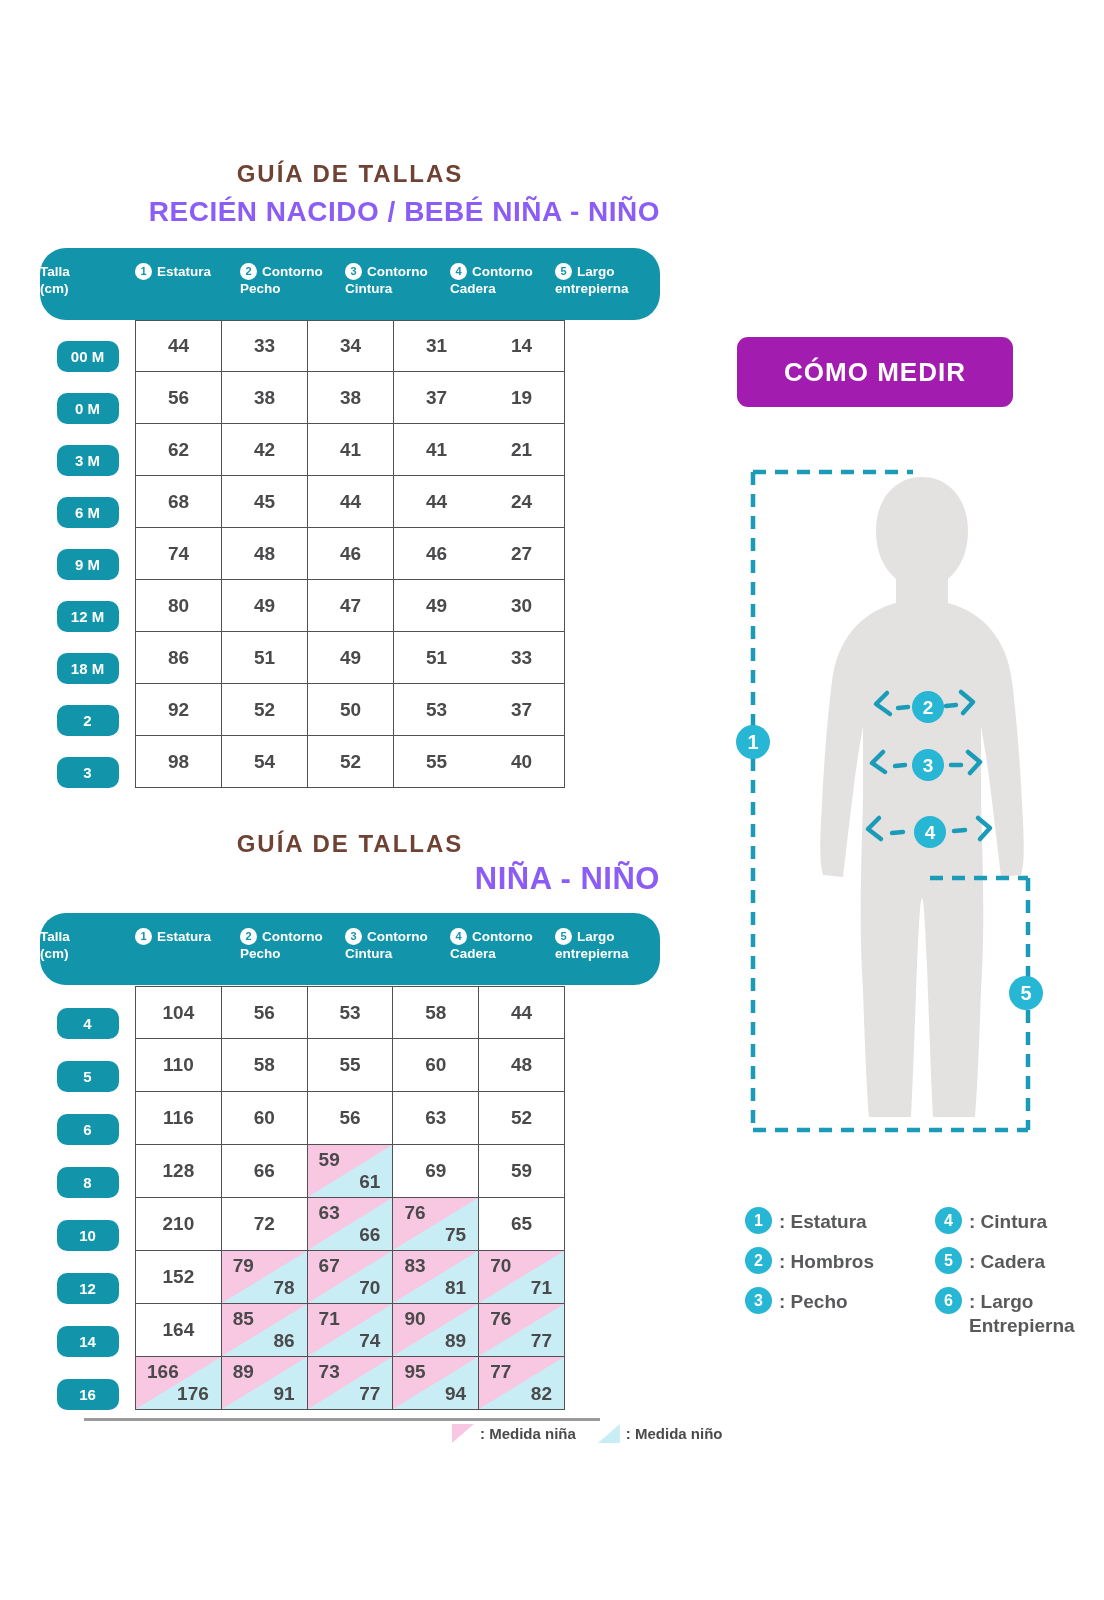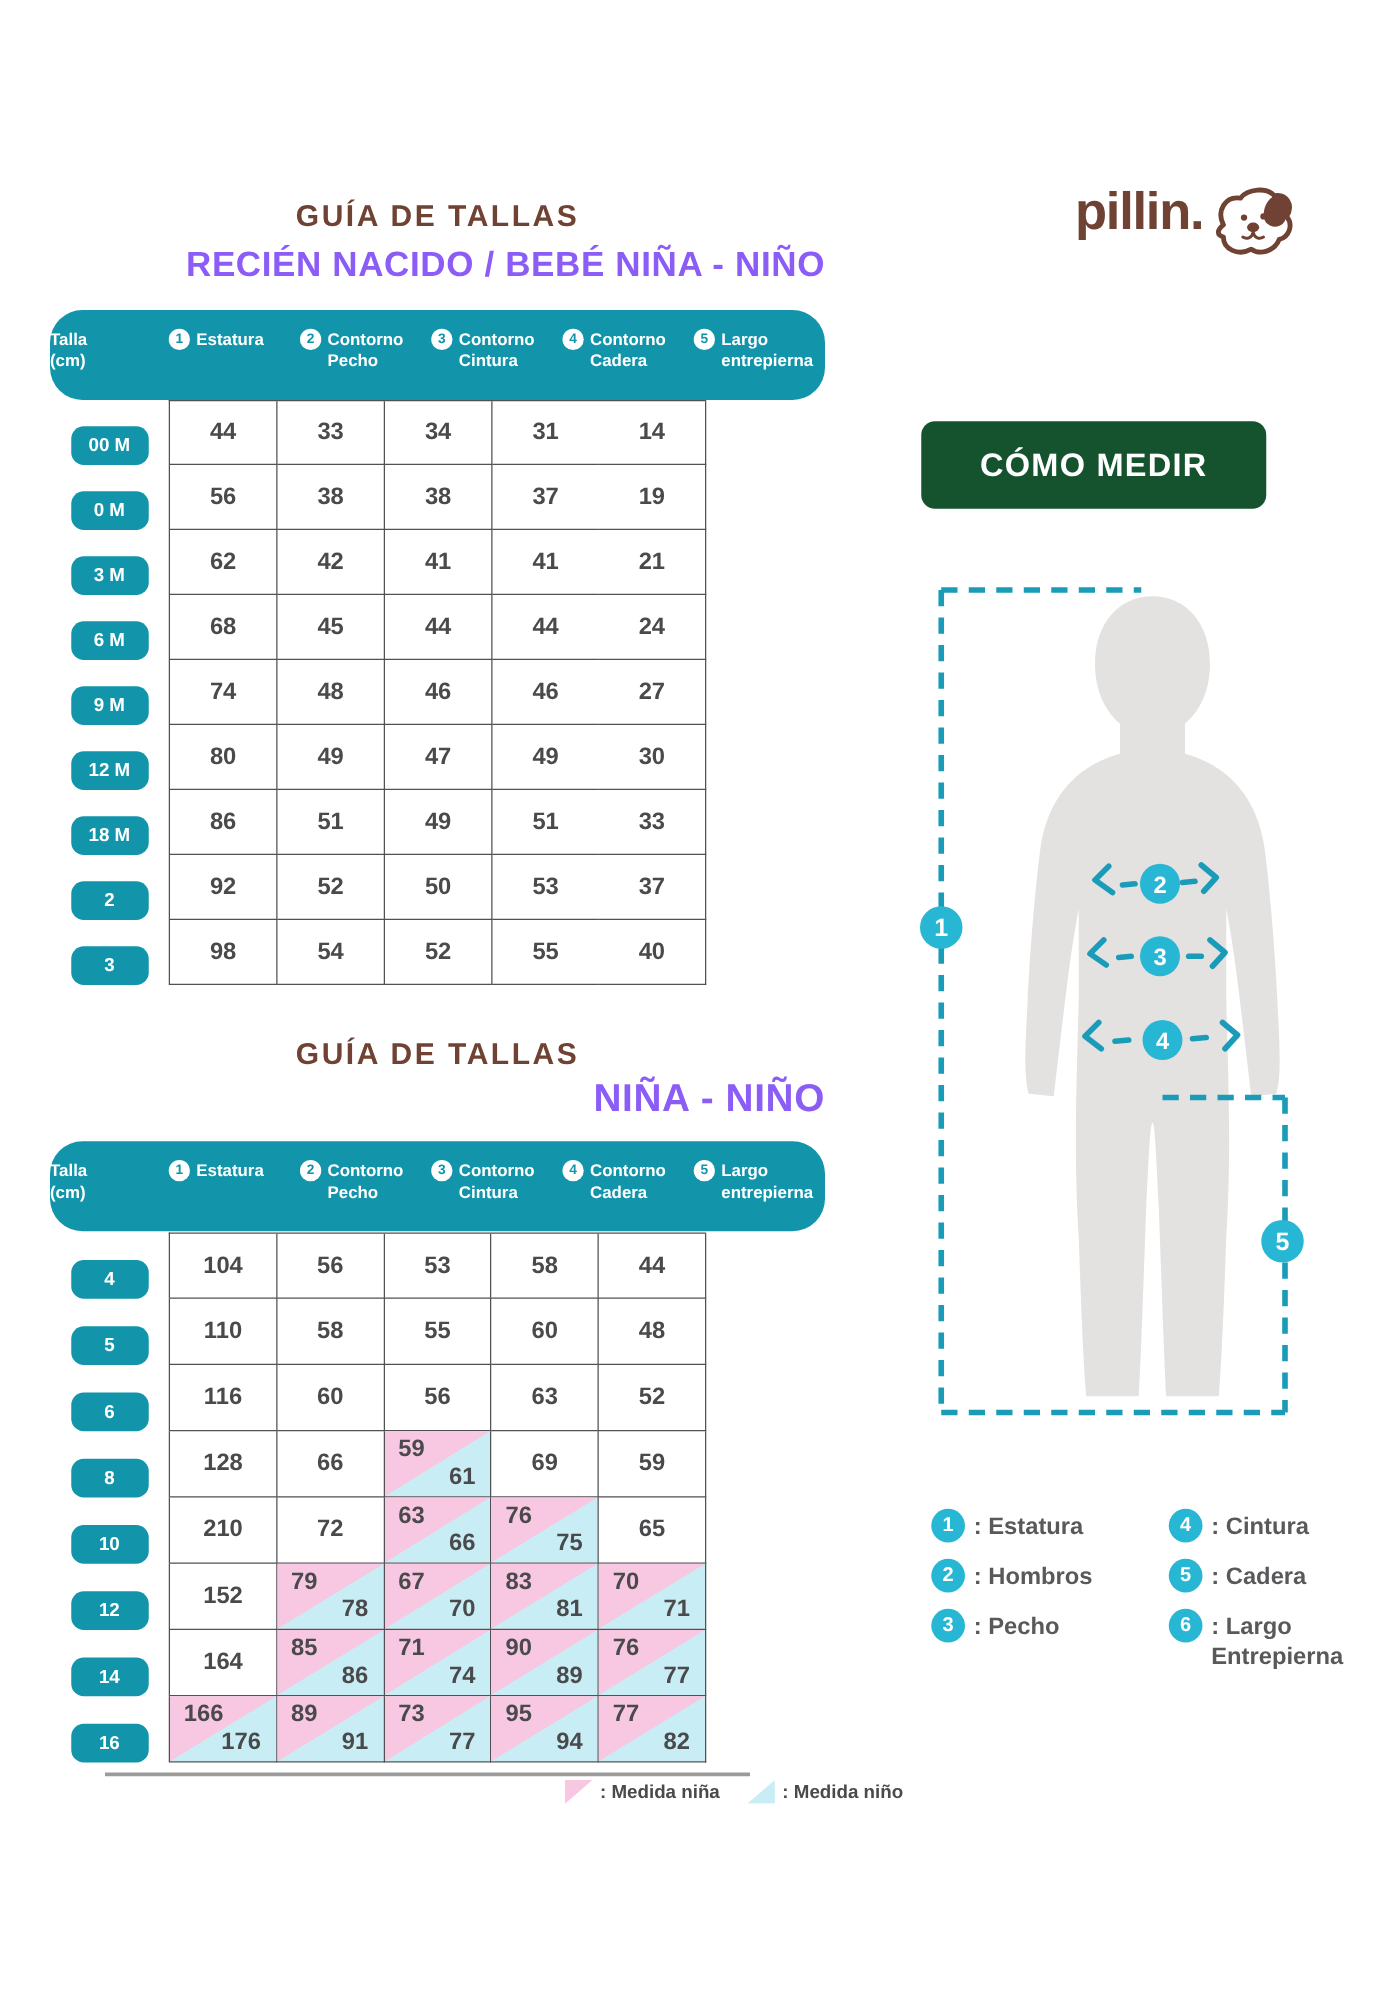--- a/index.html
+++ b/index.html
@@ -19,21 +19,21 @@
   .t-header{position:absolute;left:40px;width:620px;height:72px;background:#1295aa;
             border-radius:26px;display:flex;color:#fff;box-sizing:border-box;}
   #t1-header{top:248px;}
   #t2-header{top:913px;}
   .hcol{width:105px;padding-top:15px;font-size:13.5px;font-weight:700;line-height:17px;box-sizing:border-box;}
   .hcol.talla{width:95px;}
   .hrow{display:flex;align-items:center;}
   .hcircle{display:inline-flex;flex:0 0 auto;width:17px;height:17px;border-radius:50%;
            background:#ffffff;color:#1295aa;font-size:11px;font-weight:700;
            align-items:center;justify-content:center;margin-right:5px;}
-  .hline2{margin-left:22px;}
+  .hline2{}
 
   
   .tbody{position:absolute;left:40px;width:620px;}
   #t1-body{top:320px;}
   #t2-body{top:986px;}
   .trow{display:flex;}
   .t1 .trow{height:52px;}
   .t2 .trow{height:53px;}
   .pillcol{width:95px;display:flex;align-items:flex-end;justify-content:center;}
   .pill{width:62px;padding:7px 0;background:#1295aa;border-radius:10px;color:#fff;
@@ -54,21 +54,21 @@
   .fitem{display:flex;align-items:center;gap:6px;font-size:15px;font-weight:700;color:#4a4a4c;}
   .swatch{width:22px;height:19px;}
   .swatch.girl{background:#f8c8e2;clip-path:polygon(0 0,100% 0,0 100%);}
   .swatch.boy{background:#c8edf4;clip-path:polygon(100% 0,100% 100%,0 100%);}
 
   
   #logo{position:absolute;left:860px;top:148px;display:flex;align-items:flex-start;}
   #logo-text{color:#6f4233;font-size:42px;font-weight:800;letter-spacing:-1px;line-height:1;}
   #logo-dog{margin-left:6px;margin-top:-2px;}
 
-  #como-medir{position:absolute;left:737px;top:337px;width:276px;height:70px;background:#14532d;
+  #como-medir{position:absolute;left:737px;top:337px;width:276px;height:70px;background:#a21caf;
               border-radius:11px;display:flex;align-items:center;justify-content:center;
               color:#fff;font-size:26px;font-weight:700;letter-spacing:1px;}
 
   #diagram{position:absolute;left:735px;top:455px;}
 
   #measure-legend{position:absolute;left:745px;top:1207px;display:grid;
                   grid-template-columns:190px 200px;row-gap:13px;}
   .mitem{display:flex;align-items:flex-start;gap:7px;font-size:19px;font-weight:700;
          color:#58595b;line-height:1.25;}
   .mcircle{flex:0 0 auto;width:27px;height:27px;border-radius:50%;background:#27b7d4;color:#fff;
@@ -429,31 +429,20 @@
     <div class="fitem">
       <span class="swatch girl"></span>
       <span>: Medida niña</span>
     </div>
     <div class="fitem">
       <span class="swatch boy"></span>
       <span>: Medida niño</span>
     </div>
   </div>
 
-  <div id="logo">
-    <span id="logo-text">pillin.</span>
-    <svg id="logo-dog" width="68" height="62" viewBox="0 0 70 62">
-      <path d="M10,34 C4,22 12,10 24,12 C30,4 46,3 52,10 C62,8 68,18 62,27 C68,34 64,44 56,46 C52,56 40,59 33,54 C22,60 10,54 10,44 C4,42 5,38 10,34 Z" fill="#ffffff" stroke="#6f4233" stroke-width="4" stroke-linejoin="round"></path>
-      <path d="M52,10 C62,8 68,18 62,27 C60,36 51,38 45,32 C41,26 44,14 52,10 Z" fill="#6f4233"></path>
-      <circle cx="27" cy="28" r="2.6" fill="#6f4233"></circle>
-      <circle cx="43" cy="27" r="2.6" fill="#6f4233"></circle>
-      <ellipse cx="34.5" cy="36" rx="5" ry="4" fill="#6f4233"></ellipse>
-      <path d="M34.5,40 C33.5,45 29,46 26,44 M34.5,40 C35.5,45 40,46 43,44" stroke="#6f4233" stroke-width="2.5" fill="none" stroke-linecap="round"></path>
-    </svg>
-  </div>
 
   <div id="como-medir">
     <span>CÓMO MEDIR</span>
   </div>
 
   <svg id="diagram" width="310" height="690" viewBox="0 0 310 690">
 
     <path fill="#e4e1e1" d="M187,22 C214,22 233,44 233,76 C233,96 226,113 213,124 L213,148 C250,158 272,186 277,226 C281,258 285,305 287,348 C289,386 290,406 286,420 L266,422 C263,396 259,362 255,330 C252,306 249,288 246,272 L246,345 C248,418 250,470 246,535 C244,595 242,640 240,662 L198,662 C196,625 194,565 192,510 C190,470 189,445 187,443 C185,445 184,470 182,510 C180,565 178,625 176,662 L134,662 C132,640 130,595 128,535 C124,470 126,418 128,345 L128,272 C125,288 122,306 119,330 C115,362 111,396 108,422 L88,420 C84,406 85,386 87,348 C89,305 93,258 97,226 C102,186 124,158 161,148 L161,124 C148,113 141,96 141,76 C141,44 160,22 187,22 Z"></path>
 
     <g stroke="#1a9cb8" stroke-width="4.5" fill="none" stroke-dasharray="13 9">

